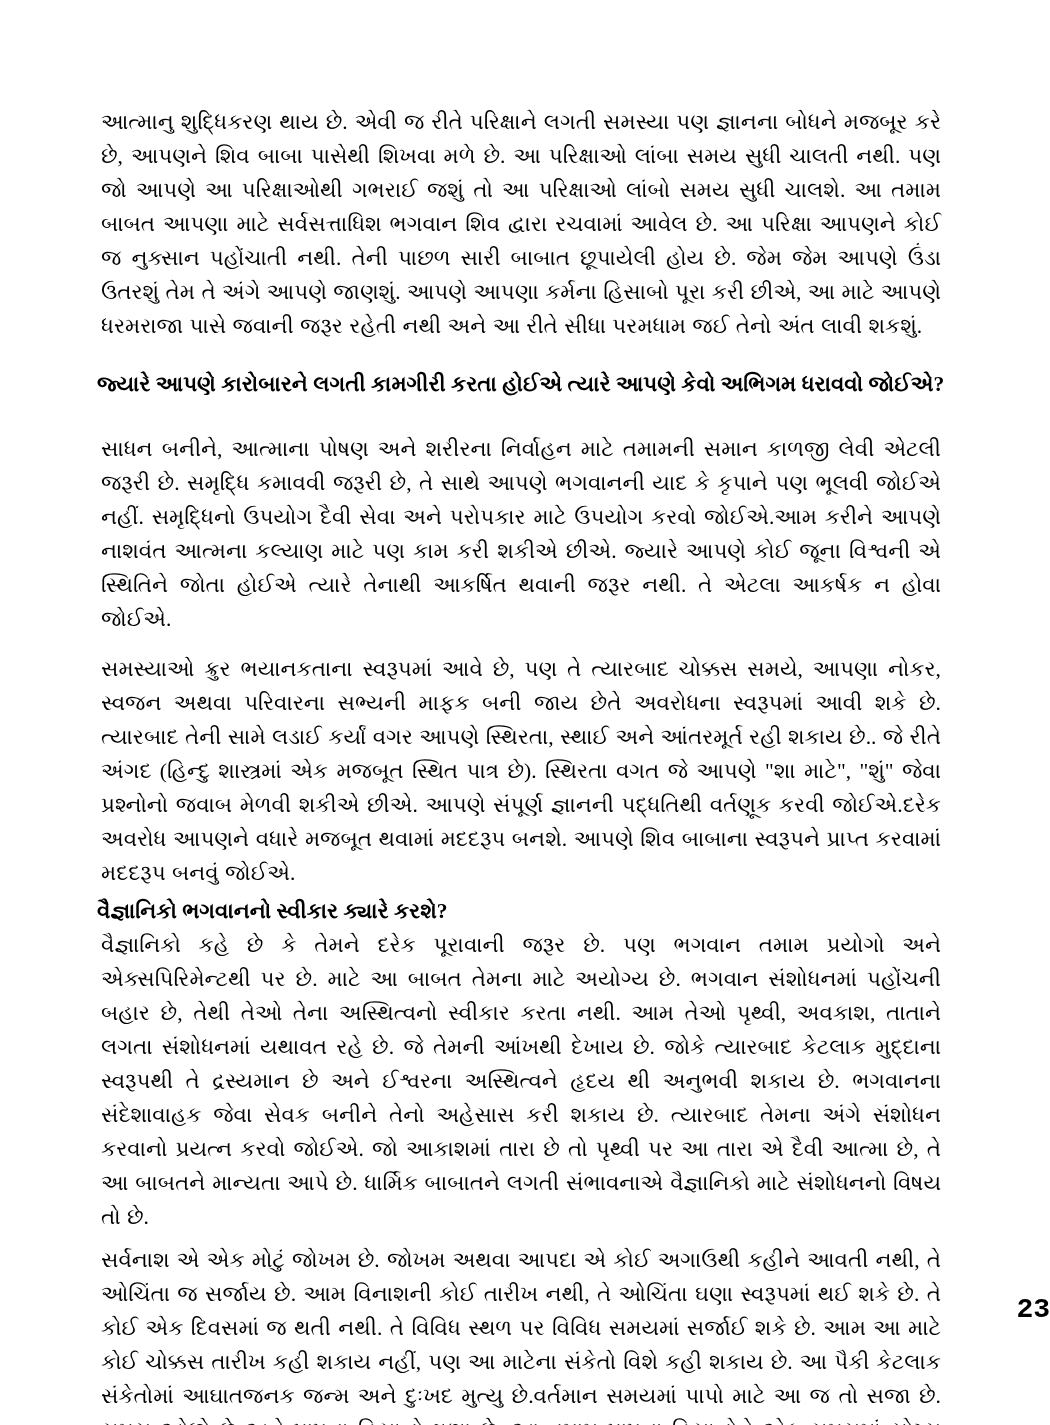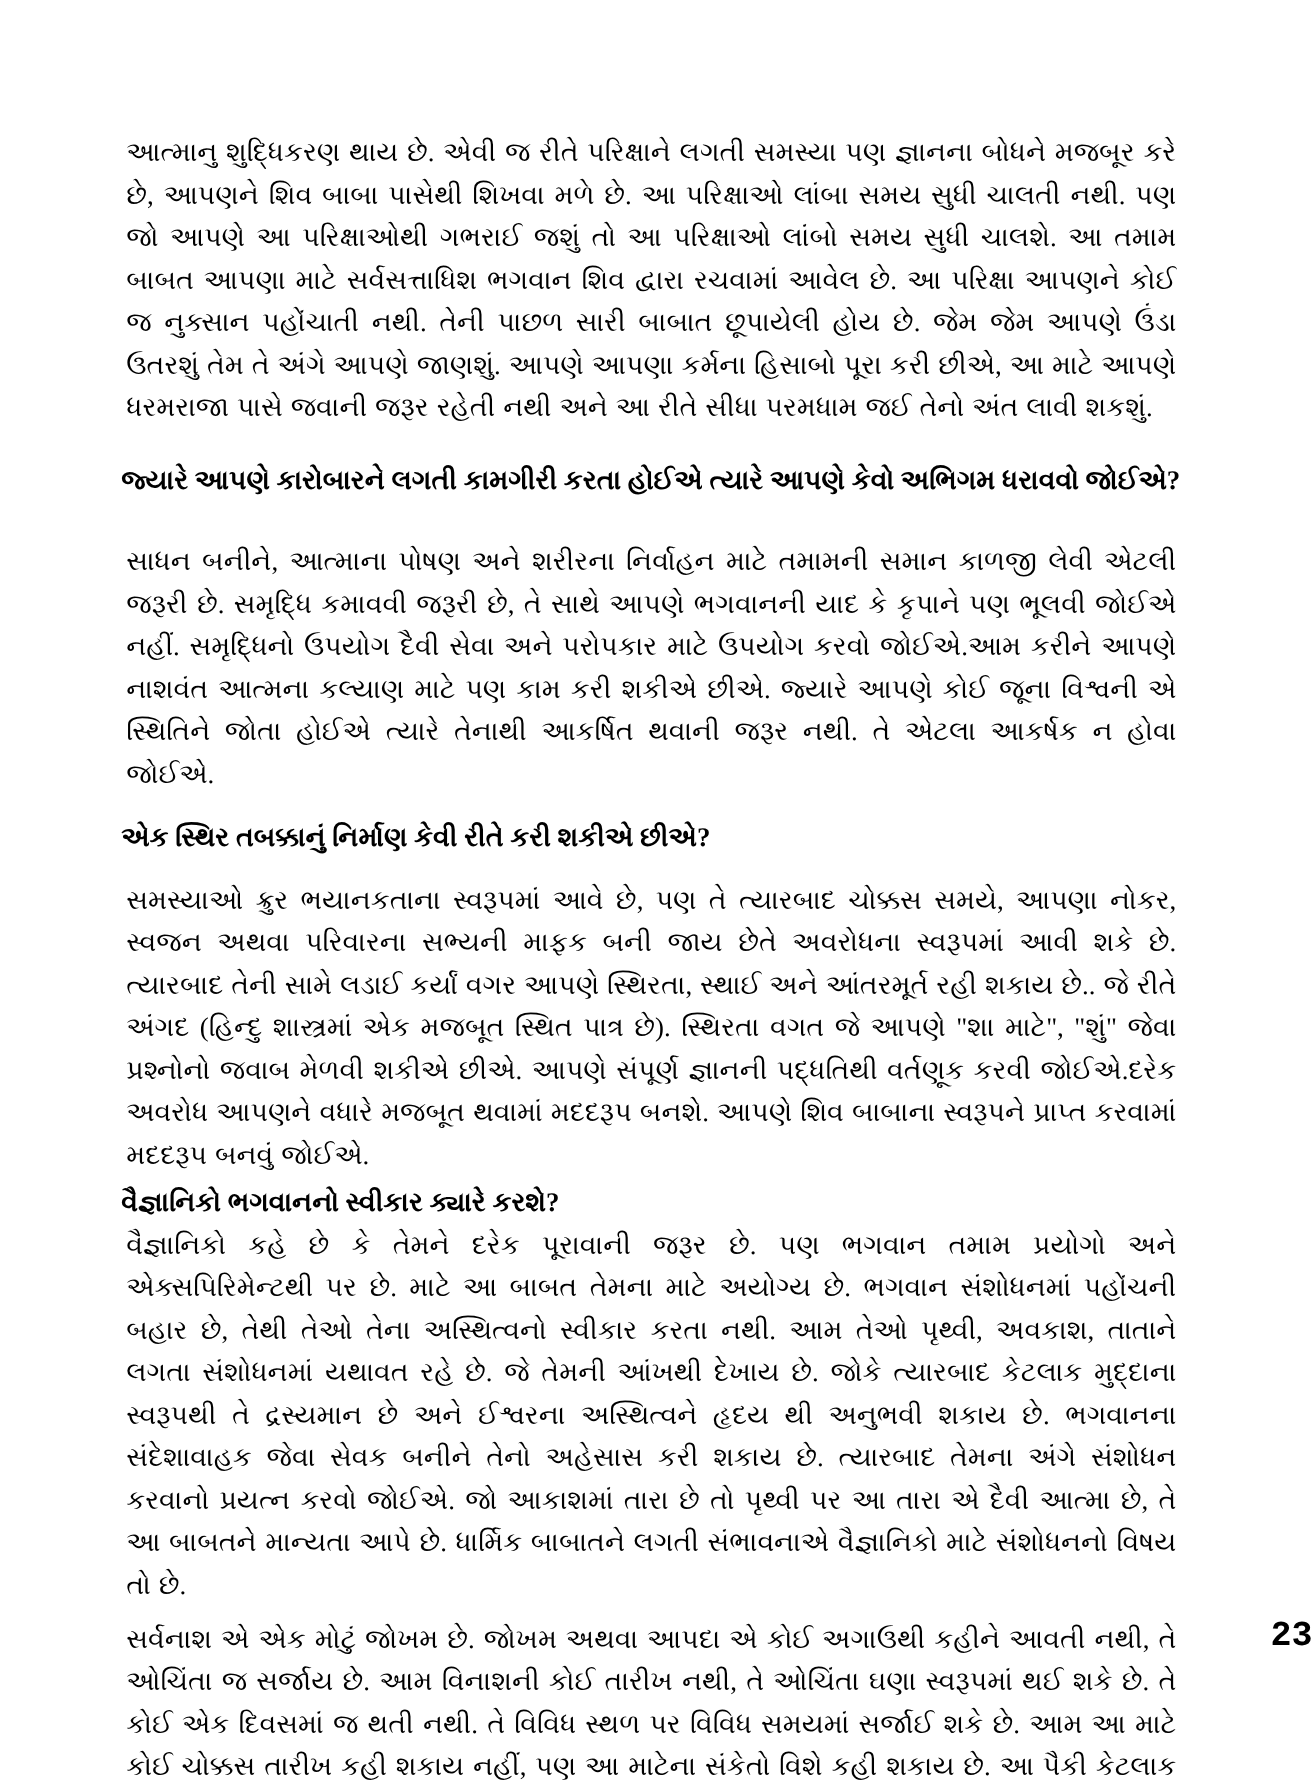--- a/index.html
+++ b/index.html
@@ -54,20 +54,19 @@
     color: #000000;
   }
 </style>
 </head>
 <body>
 
 <div class="page">
   <p class="para b0">આત્માનુ શુદ્ધિકરણ થાય છે. એવી જ રીતે પરિક્ષાને લગતી સમસ્યા પણ જ્ઞાનના બોધને મજબૂર કરે છે, આપણને શિવ બાબા પાસેથી શિખવા મળે છે. આ પરિક્ષાઓ લાંબા સમય સુધી ચાલતી નથી. પણ જો આપણે આ પરિક્ષાઓથી ગભરાઈ જશું તો આ પરિક્ષાઓ લાંબો સમય સુધી ચાલશે. આ તમામ બાબત આપણા માટે સર્વસત્તાધિશ ભગવાન શિવ દ્વારા રચવામાં આવેલ છે. આ પરિક્ષા આપણને કોઈ જ નુક્સાન પહોંચાતી નથી. તેની પાછળ સારી બાબાત છૂપાયેલી હોય છે. જેમ જેમ આપણે ઉંડા ઉતરશું તેમ તે અંગે આપણે જાણશું. આપણે આપણા કર્મના હિસાબો પૂરા કરી છીએ, આ માટે આપણે ધરમરાજા પાસે જવાની જરૂર રહેતી નથી અને આ રીતે સીધા પરમધામ જઈ તેનો અંત લાવી શકશું.</p>
   <p class="heading b1">જ્યારે આપણે કારોબારને લગતી કામગીરી કરતા હોઈએ ત્યારે આપણે કેવો અભિગમ ધરાવવો જોઈએ?</p>
   <p class="para b2">સાધન બનીને, આત્માના પોષણ અને શરીરના નિર્વાહન માટે તમામની સમાન કાળજી લેવી એટલી જરૂરી છે. સમૃદ્ધિ કમાવવી જરૂરી છે, તે સાથે આપણે ભગવાનની યાદ કે કૃપાને પણ ભૂલવી જોઈએ નહીં. સમૃદ્ધિનો ઉપયોગ દૈવી સેવા અને પરોપકાર માટે ઉપયોગ કરવો જોઈએ.આમ કરીને આપણે નાશવંત આત્મના કલ્યાણ માટે પણ કામ કરી શકીએ છીએ. જ્યારે આપણે કોઈ જૂના વિશ્વની એ સ્થિતિને જોતા હોઈએ ત્યારે તેનાથી આકર્ષિત થવાની જરૂર નથી. તે એટલા આકર્ષક ન હોવા જોઈએ.</p>
-  <p class="heading b3">એક સ્થિર તબક્કાનું નિર્માણ કેવી રીતે કરી શકીએ છીએ?</p>
   <p class="para b4">સમસ્યાઓ ક્રુર ભયાનકતાના સ્વરૂપમાં આવે છે, પણ તે ત્યારબાદ ચોક્કસ સમયે, આપણા નોકર, સ્વજન અથવા પરિવારના સભ્યની માફક બની જાય છેતે અવરોધના સ્વરૂપમાં આવી શકે છે. ત્યારબાદ તેની સામે લડાઈ કર્યાં વગર આપણે સ્થિરતા, સ્થાઈ અને આંતરમૂર્ત રહી શકાય છે.. જે રીતે અંગદ (હિન્દુ શાસ્ત્રમાં એક મજબૂત સ્થિત પાત્ર છે). સ્થિરતા વગત જે આપણે "શા માટે", "શું" જેવા પ્રશ્નોનો જવાબ મેળવી શકીએ છીએ. આપણે સંપૂર્ણ જ્ઞાનની પદ્ધતિથી વર્તણૂક કરવી જોઈએ.દરેક અવરોધ આપણને વધારે મજબૂત થવામાં મદદરૂપ બનશે. આપણે શિવ બાબાના સ્વરૂપને પ્રાપ્ત કરવામાં મદદરૂપ બનવું જોઈએ.</p>
   <p class="heading b5">વૈજ્ઞાનિકો ભગવાનનો સ્વીકાર ક્યારે કરશે?</p>
   <p class="para b6">વૈજ્ઞાનિકો કહે છે કે તેમને દરેક પૂરાવાની જરૂર છે. પણ ભગવાન તમામ પ્રયોગો અને એક્સપિરિમેન્ટથી પર છે. માટે આ બાબત તેમના માટે અયોગ્ય છે. ભગવાન સંશોધનમાં પહોંચની બહાર છે, તેથી તેઓ તેના અસ્થિત્વનો સ્વીકાર કરતા નથી. આમ તેઓ પૃથ્વી, અવકાશ, તાતાને લગતા સંશોધનમાં યથાવત રહે છે. જે તેમની આંખથી દેખાય છે. જોકે ત્યારબાદ કેટલાક મુદ્દાના સ્વરૂપથી તે દ્રસ્યમાન છે અને ઈશ્વરના અસ્થિત્વને હૃદય થી અનુભવી શકાય છે. ભગવાનના સંદેશાવાહક જેવા સેવક બનીને તેનો અહેસાસ કરી શકાય છે. ત્યારબાદ તેમના અંગે સંશોધન કરવાનો પ્રયત્ન કરવો જોઈએ. જો આકાશમાં તારા છે તો પૃથ્વી પર આ તારા એ દૈવી આત્મા છે, તે આ બાબતને માન્યતા આપે છે. ધાર્મિક બાબાતને લગતી સંભાવનાએ વૈજ્ઞાનિકો માટે સંશોધનનો વિષય તો છે.</p>
   <p class="para b8">સર્વનાશ એ એક મોટું જોખમ છે. જોખમ અથવા આપદા એ કોઈ અગાઉથી કહીને આવતી નથી, તે ઓચિંતા જ સર્જાય છે. આમ વિનાશની કોઈ તારીખ નથી, તે ઓચિંતા ઘણા સ્વરૂપમાં થઈ શકે છે. તે કોઈ એક દિવસમાં જ થતી નથી. તે વિવિધ સ્થળ પર વિવિધ સમયમાં સર્જાઈ શકે છે. આમ આ માટે કોઈ ચોક્કસ તારીખ કહી શકાય નહીં, પણ આ માટેના સંકેતો વિશે કહી શકાય છે. આ પૈકી કેટલાક સંકેતોમાં આઘાતજનક જન્મ અને દુઃખદ મુત્યુ છે.વર્તમાન સમયમાં પાપો માટે આ જ તો સજા છે. સમય ઓછો છે અને પાપના હિસાબો ઘણા છે, આ તમામ પાપના હિસાબોને એક સમયમાં યોગ્ય કરવા માટે છેવટે અનેક મૃત્યુનું કારણ બને છે અને ત્યારબાદ કેટલાક મહિનાઓ સુધી ગર્ભમાં સમય પસાર કરવામાં આવે છે. આત્મા ગર્ભમાં જેલ જેવો અહેસાસ કરે છે. ગુનાઓ માટે જેલ એ સજા છે, ગર્ભ એ જેલનું સ્થળ છે જ્યાં આત્મા બાહ્ય દબાણનો સામનો કરે છે. કુદરતી આપદા પણ ઘણી ઘટનાઓ માટેના સંકેત છે,જે ચોક્કસ સમયમાં સર્જાય છે.</p>
 </div>
 
 <div class="page-number">23</div>
 
 </body></html>

